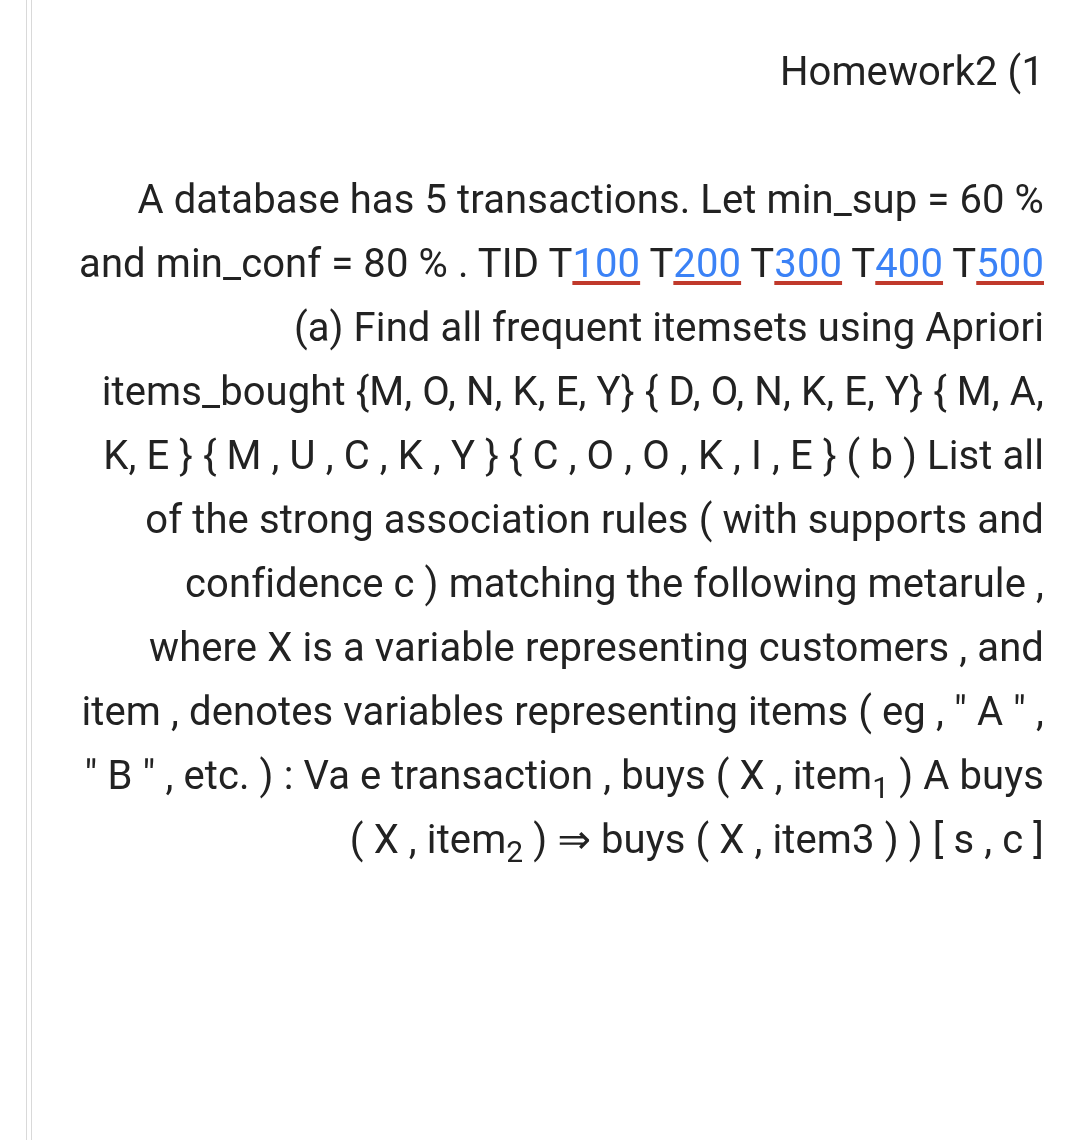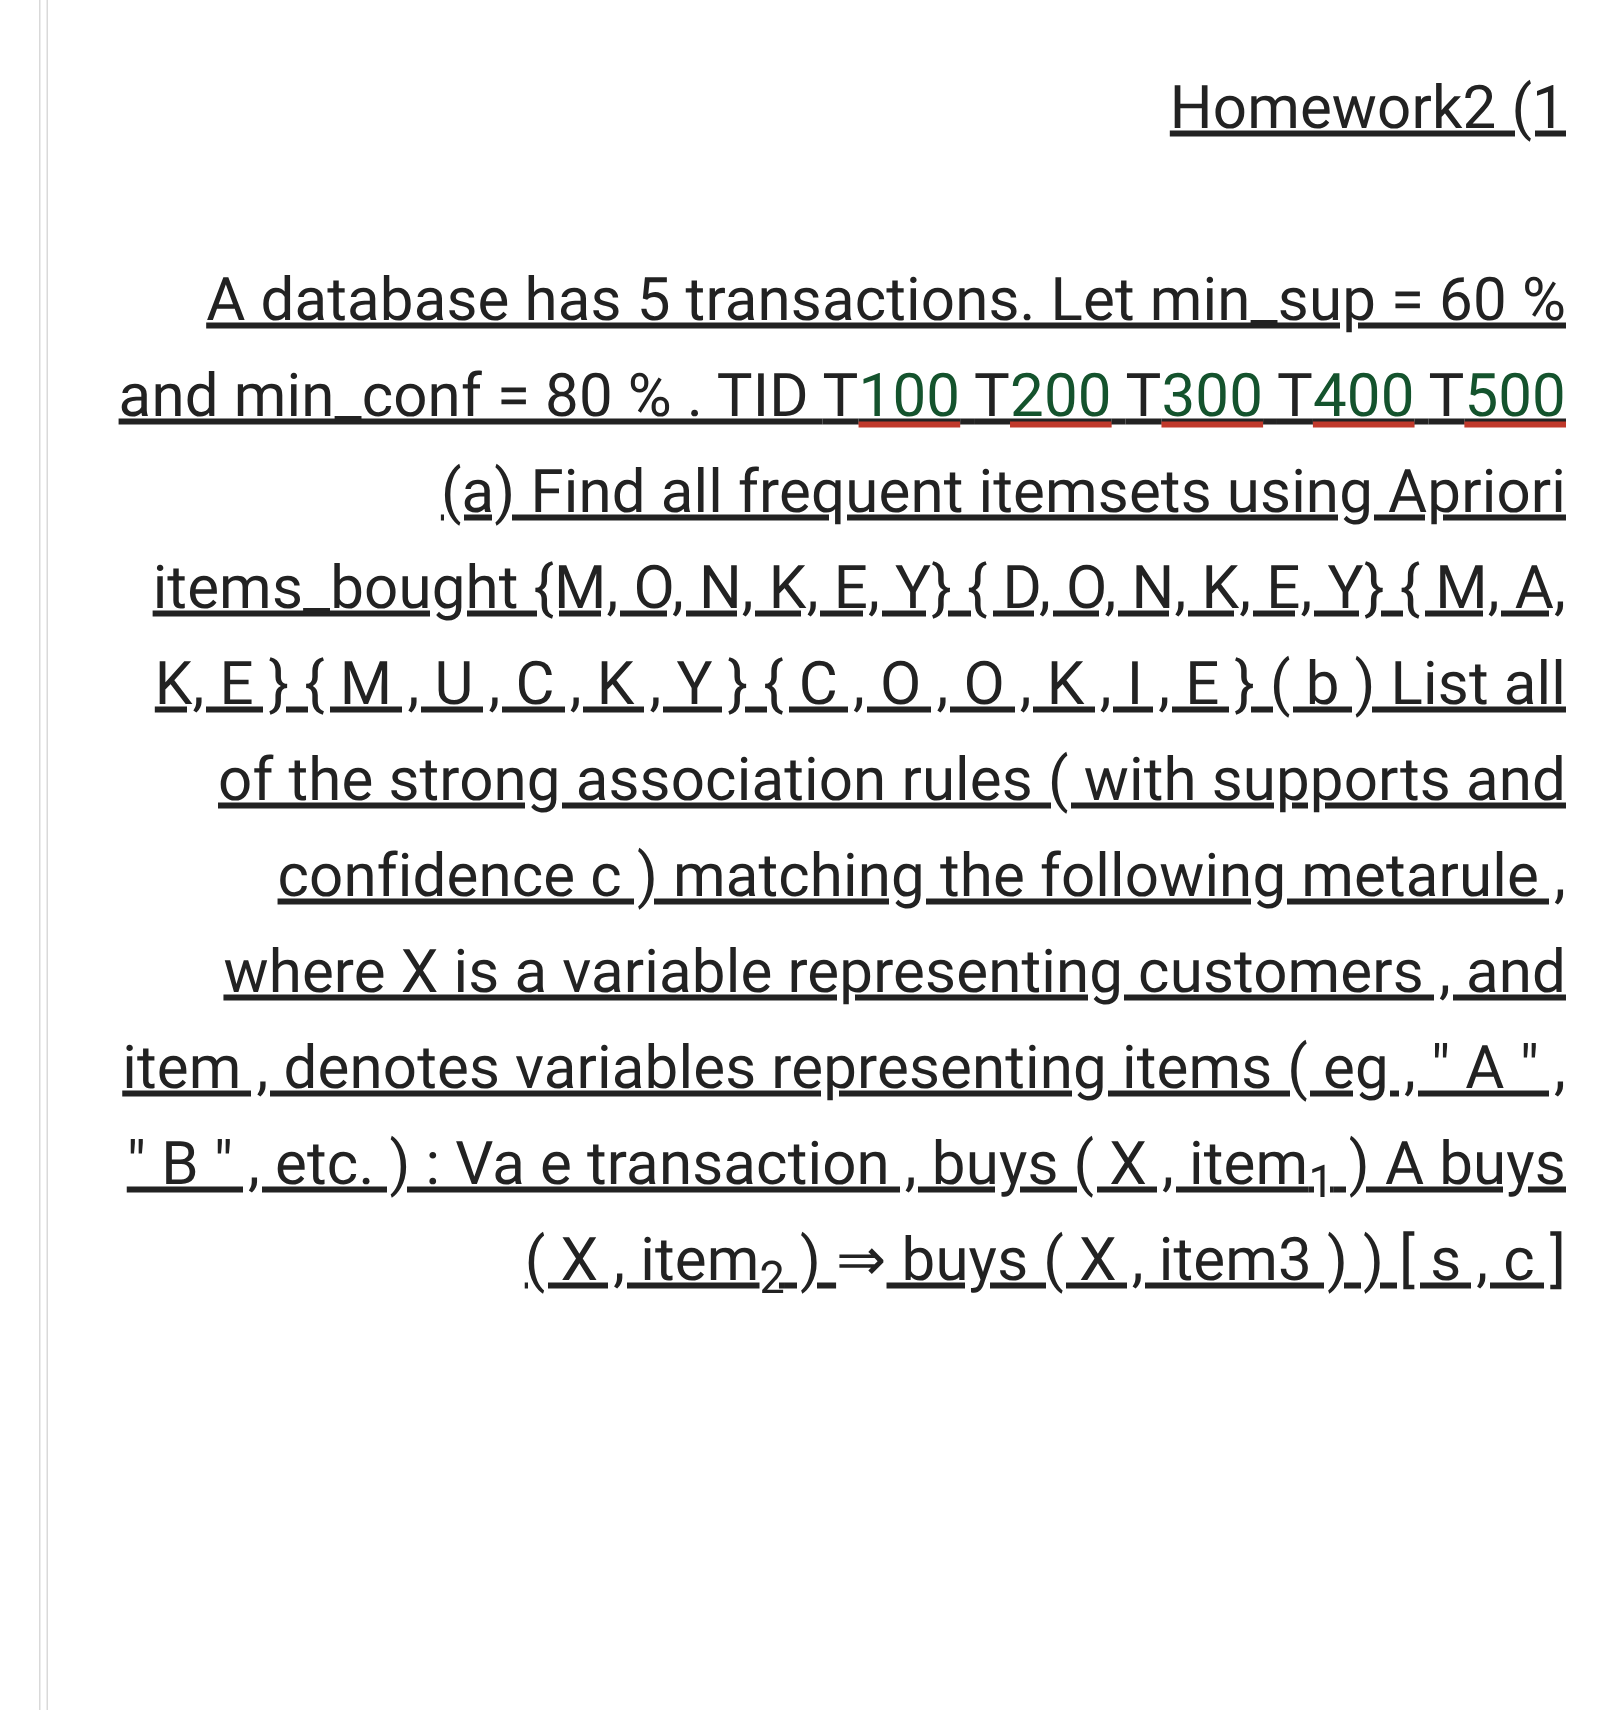--- a/index.html
+++ b/index.html
@@ -13,41 +13,40 @@
       background: #ffffff;
       font-family: -apple-system, BlinkMacSystemFont, "Segoe UI", Roboto, Arial, sans-serif;
       color: #222222;
       overflow: hidden;
     }
     .page {
       width: 1068px;
       height: 1140px;
       padding: 40px 24px 40px 70px;
       position: relative;
-      text-decoration: underline;
     }
     .left-rule {
       position: absolute;
       top: 0;
       left: 26px;
       width: 0;
       height: 1140px;
       border-left: 1px solid #d9d9d9;
       border-right: 1px solid #d9d9d9;
       padding-left: 4px;
     }
     .content {
       font-size: 40px;
       line-height: 64px;
       text-align: right;
       font-weight: 400;
       letter-spacing: 0.1px;
     }
     .tid-link {
-      color: #14532d;
+      color: #3b82f6;
       text-decoration: underline;
       text-decoration-color: #c0392b;
       text-underline-offset: 4px;
     }
     .tid-text {
       color: #222222;
     }
     .sub {
       vertical-align: sub;
       font-size: 0.75em;

